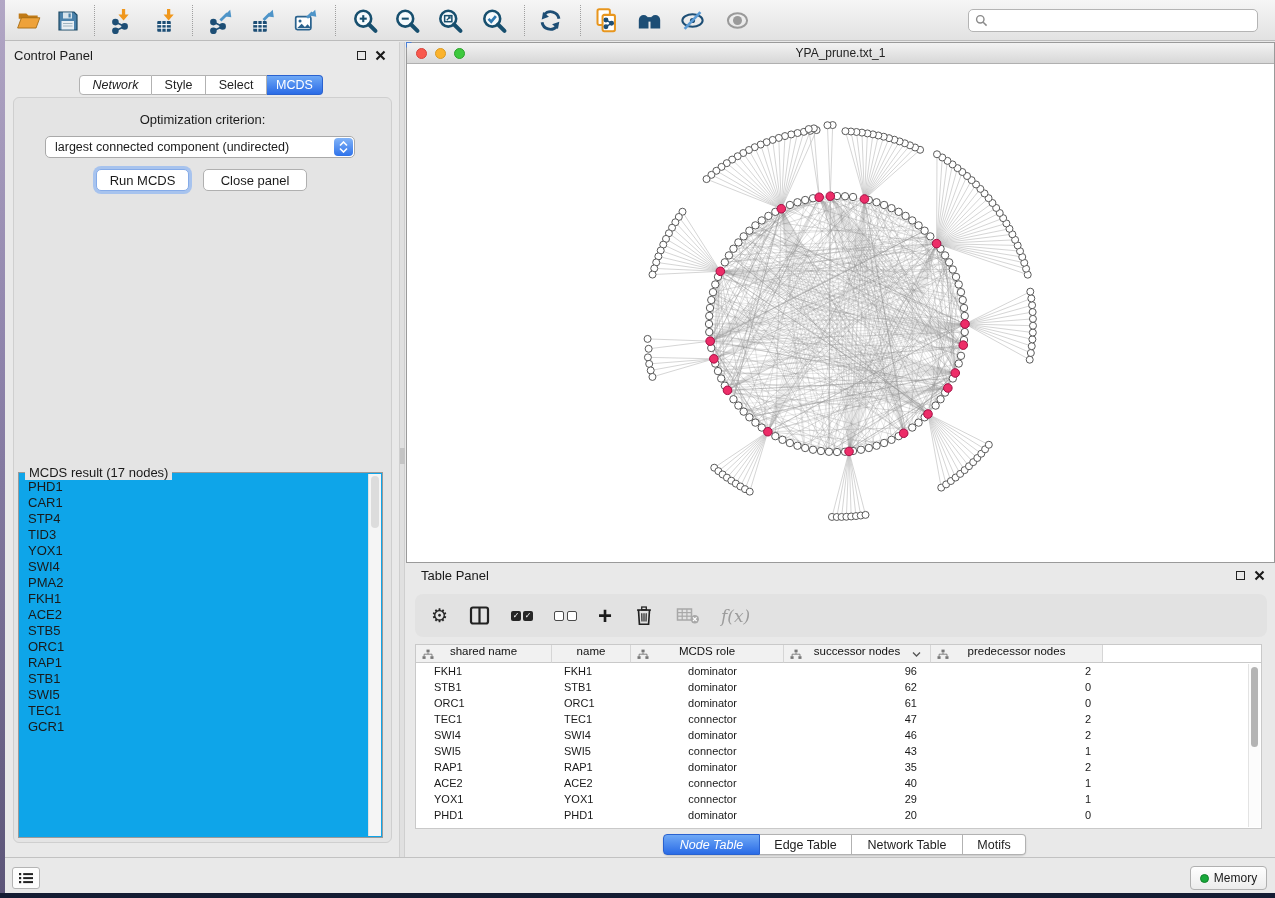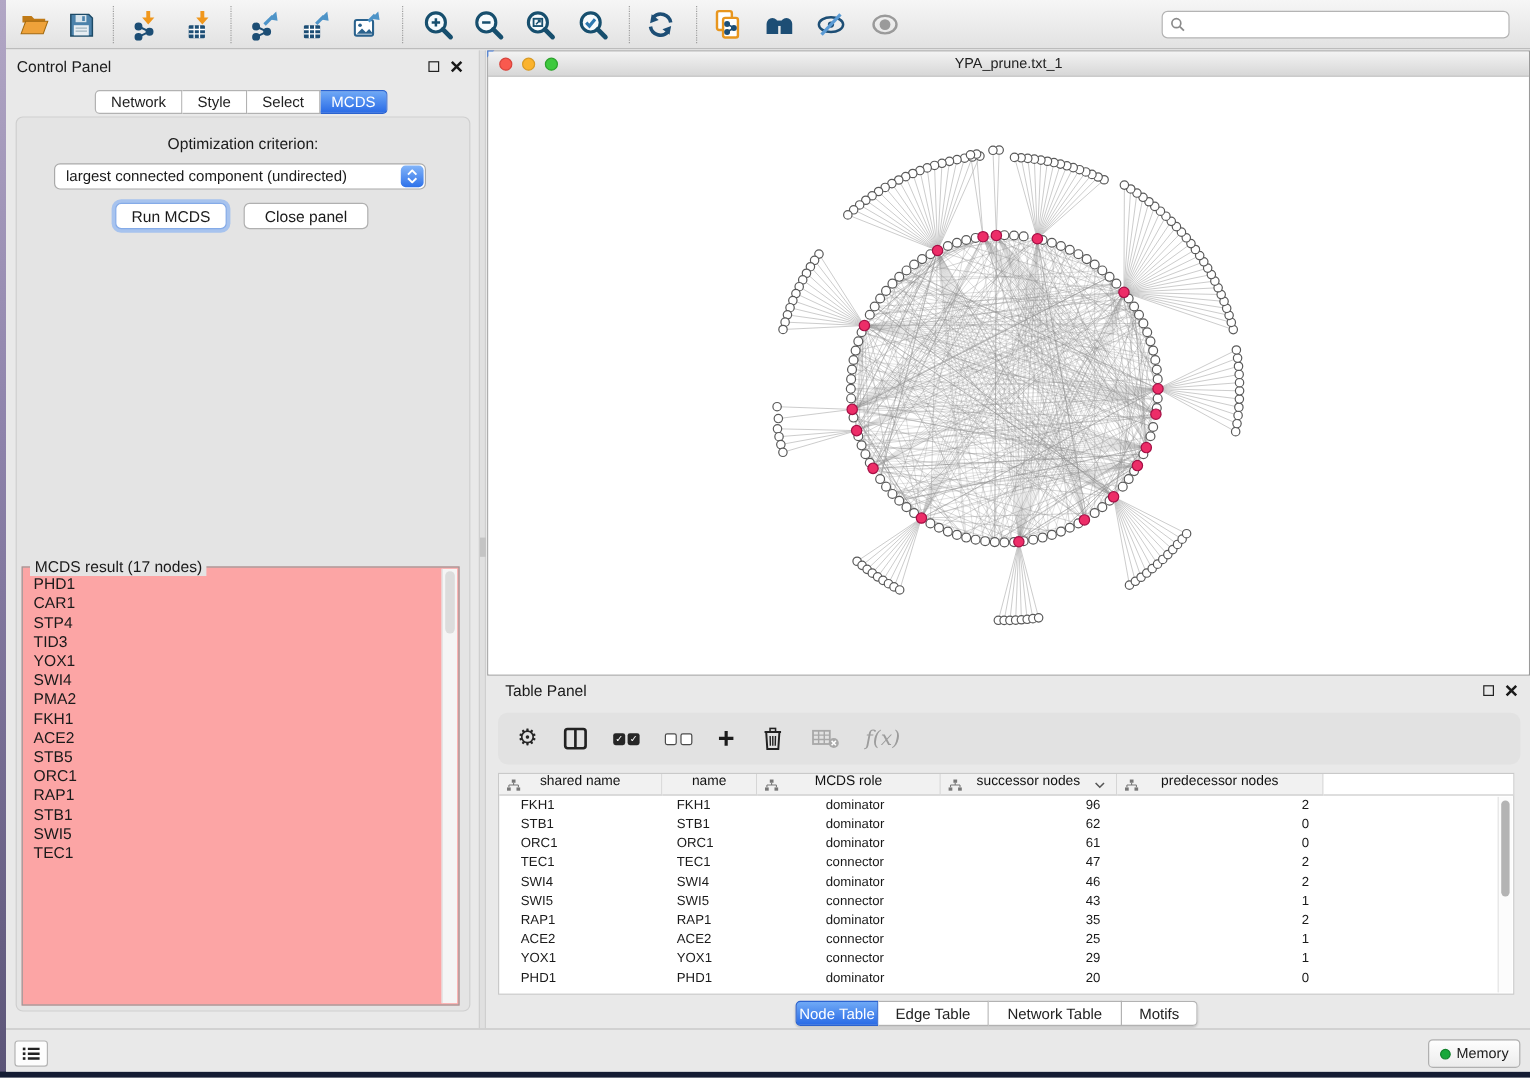--- a/index.html
+++ b/index.html
@@ -34,35 +34,35 @@
   
   .cp-title { left:9px; top:48px; font-size:13px; color:#1c1c1c; }
   .win-btns { display:flex; gap:9px; align-items:center; }
   .float-glyph { width:9px; height:9px; border:1.6px solid #222; display:inline-block; }
   .cp-inner { left:8px; top:97px; width:379px; height:746px;
     background:#e4e4e4; border:1px solid #cfcfcf; border-radius:6px; }
   .seg { display:flex; position:absolute; }
   .seg .tab { background:#fff; border:1px solid #b2b2b2; border-left-width:0;
     font-size:12.5px; color:#222; display:flex; align-items:center; justify-content:center;
     height:20px; }
-  .seg .tab:first-child { border-left-width:1px; border-radius:4px 0 0 4px; }
+  .seg .tab:first-child { border-left-width:1px; border-radius:4px 0 0 4px;font-style:italic; }
   .seg .tab:last-child { border-radius:0 4px 4px 0; }
   .seg .tab.active { background:linear-gradient(#6fa9f6,#2a6be6); border-color:#2a62cf; color:#fff; }
   .opt-label { left:8px; top:112px; width:379px; text-align:center; font-size:13px; }
   .dropdown { left:40px; top:136px; width:310px; height:22px; background:#fff;
     border:1px solid #a9a9a9; border-radius:5px; display:flex; align-items:center; }
   .dd-text { flex:1; padding-left:9px; font-size:12.5px; white-space:nowrap; overflow:hidden; }
   .dd-step { width:19px; height:18px; margin-right:1px; border-radius:4px;
     background:linear-gradient(#82b4f8,#2e72ea);
     display:flex; flex-direction:column; align-items:center; justify-content:center; }
   .btn { position:absolute; height:22px; background:#fff; border:1px solid #b0b0b0;
     border-radius:5px; font-size:13px; display:flex; align-items:center; justify-content:center; }
   .btn.focused { border-color:#85abe8; box-shadow:0 0 0 3px rgba(116,168,245,.55); }
   .groupbox { left:13px; top:472px; width:365px; height:366px;
-    border:1px solid #9a9a9a; background:#fca5a5; }
+    border:1px solid #9a9a9a; background:#0ea5e9; }
   .groupbox-title { position:absolute; left:6px; top:-8px; background:#e4e4e4;
     padding:0 4px; font-size:13px; white-space:nowrap; }
   .mcds-list { position:absolute; left:1px; top:1px; right:14px; bottom:1px;
     overflow:hidden; padding:5px 0 0 8px; }
   .mcds-item { font-size:13px; line-height:16px; }
   .list-scroll { position:absolute; top:1px; right:1px; bottom:1px; width:13px;
     background:#f5f5f5; border-left:1px solid #e2e2e2; }
   .list-scroll .thumb { position:absolute; top:2px; left:2px; width:8px; height:52px;
     background:#dcdcdc; border-radius:4px; }
 
@@ -341,20 +341,21 @@
         <div class="mcds-item">SWI4</div>
         <div class="mcds-item">PMA2</div>
         <div class="mcds-item">FKH1</div>
         <div class="mcds-item">ACE2</div>
         <div class="mcds-item">STB5</div>
         <div class="mcds-item">ORC1</div>
         <div class="mcds-item">RAP1</div>
         <div class="mcds-item">STB1</div>
         <div class="mcds-item">SWI5</div>
         <div class="mcds-item">TEC1</div>
+        <div class="mcds-item">GCR1</div>
       </div>
     <div class="list-scroll">
         <div class="thumb"></div>
       </div>
   </div>
 
   <div class="abs v-divider">
       <div class="grip"></div>
     </div>
 
@@ -1325,21 +1326,21 @@
           <div class="td c0">RAP1</div>
           <div class="td c1">RAP1</div>
           <div class="td c2">dominator</div>
           <div class="td c3">35</div>
           <div class="td c4">2</div>
         </div>
         <div class="tr">
           <div class="td c0">ACE2</div>
           <div class="td c1">ACE2</div>
           <div class="td c2">connector</div>
-          <div class="td c3">25</div>
+          <div class="td c3">40</div>
           <div class="td c4">1</div>
         </div>
         <div class="tr">
           <div class="td c0">YOX1</div>
           <div class="td c1">YOX1</div>
           <div class="td c2">connector</div>
           <div class="td c3">29</div>
           <div class="td c4">1</div>
         </div>
         <div class="tr">
@@ -1349,21 +1350,21 @@
           <div class="td c3">20</div>
           <div class="td c4">0</div>
         </div>
       </div>
     <div class="vscroll">
         <div class="thumb"></div>
       </div>
   </div>
 
   <div class="abs seg bottom-tabs" style="left:658px; top:834px;">
-    <div class="tab active" style="width:69px">Node Table</div>
+    <div class="tab active" style="width:97px">Node Table</div>
     <div class="tab" style="width:92px">Edge Table</div>
     <div class="tab" style="width:111px">Network Table</div>
     <div class="tab" style="width:63px">Motifs</div>
   </div>
 
   <div class="abs statusbar">
     <div class="panels-btn">
       <svg width="16" height="14" viewBox="0 0 16 14">
           <g fill="#222">
             <rect x="1" y="2" width="2.2" height="2.2"></rect>

